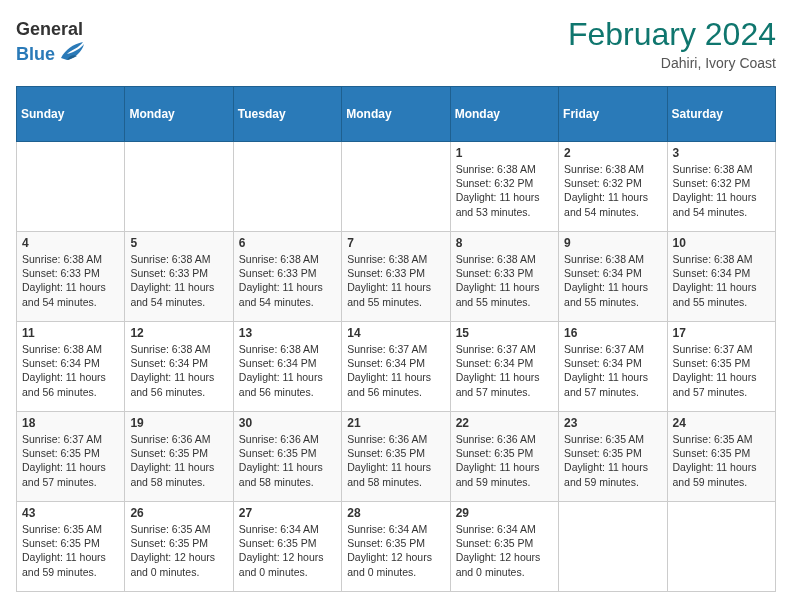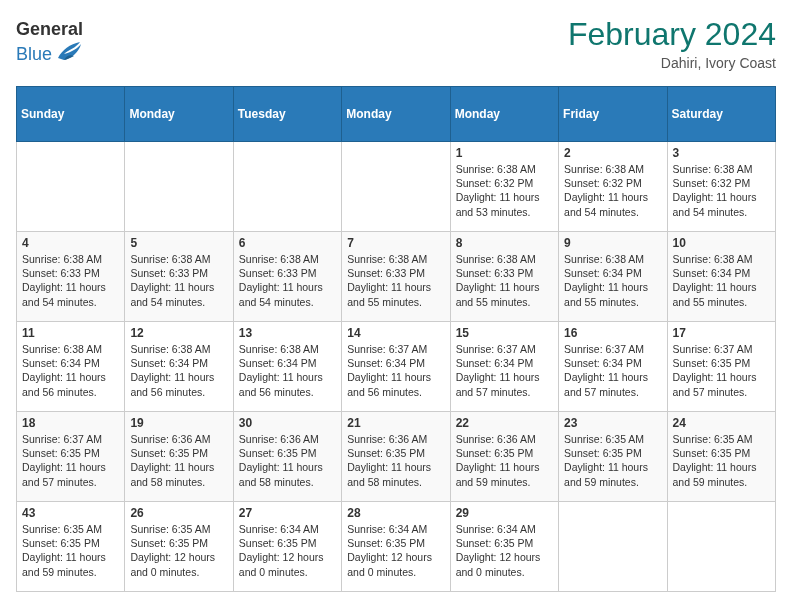--- a/index.html
+++ b/index.html
@@ -21,21 +21,21 @@
       align-items: center;
       gap: 4px;
     }
     .logo-text-general {
       font-size: 18px;
       font-weight: bold;
       color: #333;
     }
     .logo-text-blue {
       font-size: 18px;
-      font-weight: normal;
+      font-weight: bold;
       color: #2a7ab8;
     }
     .logo-bird {
       color: #2a7ab8;
       font-size: 22px;
     }
     .title-area {
       text-align: right;
     }
     .month-title {

